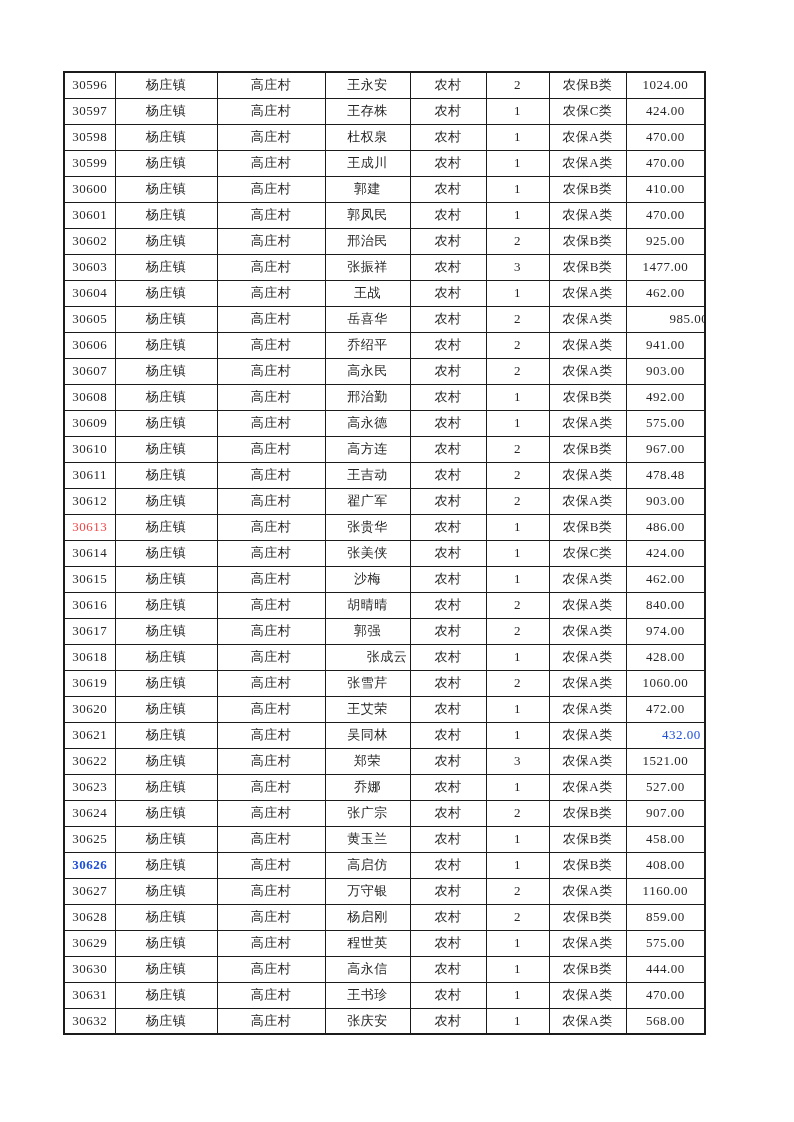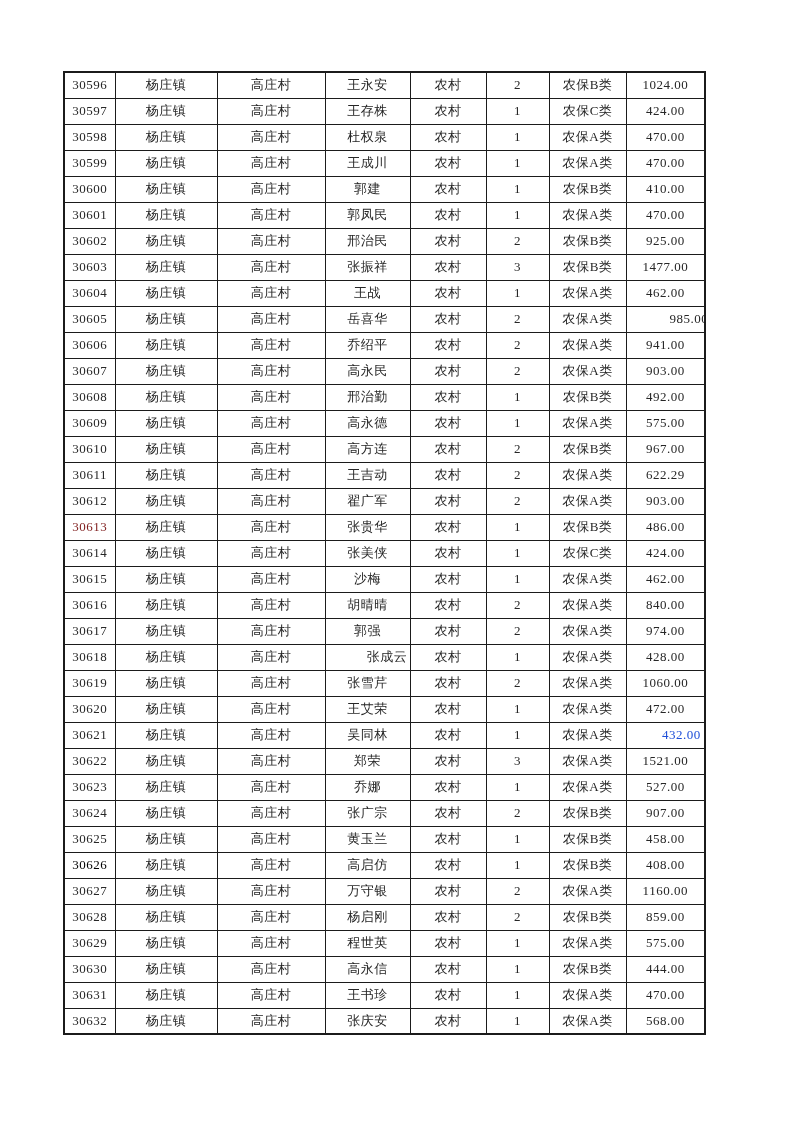--- a/index.html
+++ b/index.html
@@ -207,34 +207,34 @@
           <td style="border-color: rgb(27, 27, 27); color: rgb(38, 38, 38);">967.00</td>
         </tr>
         <tr>
           <td style="border-color: rgb(27, 27, 27); color: rgb(38, 38, 38);">30611</td>
           <td style="border-color: rgb(27, 27, 27); color: rgb(38, 38, 38);">杨庄镇</td>
           <td style="border-color: rgb(27, 27, 27); color: rgb(38, 38, 38);">高庄村</td>
           <td style="border-color: rgb(27, 27, 27); color: rgb(38, 38, 38);">王吉动</td>
           <td style="border-color: rgb(27, 27, 27); color: rgb(38, 38, 38);">农村</td>
           <td style="border-color: rgb(27, 27, 27); color: rgb(38, 38, 38);">2</td>
           <td style="border-color: rgb(27, 27, 27); color: rgb(38, 38, 38);">农保A类</td>
-          <td style="border-color: rgb(27, 27, 27); color: rgb(38, 38, 38);">622.29</td>
+          <td style="border-color: rgb(27, 27, 27); color: rgb(38, 38, 38);">478.48</td>
         </tr>
         <tr>
           <td style="border-color: rgb(27, 27, 27); color: rgb(38, 38, 38);">30612</td>
           <td style="border-color: rgb(27, 27, 27); color: rgb(38, 38, 38);">杨庄镇</td>
           <td style="border-color: rgb(27, 27, 27); color: rgb(38, 38, 38);">高庄村</td>
           <td style="border-color: rgb(27, 27, 27); color: rgb(38, 38, 38);">翟广军</td>
           <td style="border-color: rgb(27, 27, 27); color: rgb(38, 38, 38);">农村</td>
           <td style="border-color: rgb(27, 27, 27); color: rgb(38, 38, 38);">2</td>
           <td style="border-color: rgb(27, 27, 27); color: rgb(38, 38, 38);">农保A类</td>
           <td style="border-color: rgb(27, 27, 27); color: rgb(38, 38, 38);">903.00</td>
         </tr>
         <tr>
-          <td style="border-color: rgb(27, 27, 27); color: #7f1d1d;">30613</td>
+          <td style="border-color: rgb(27, 27, 27); color: #ef4444;">30613</td>
           <td style="border-color: rgb(27, 27, 27); color: rgb(38, 38, 38);">杨庄镇</td>
           <td style="border-color: rgb(27, 27, 27); color: rgb(38, 38, 38);">高庄村</td>
           <td style="border-color: rgb(27, 27, 27); color: rgb(38, 38, 38);">张贵华</td>
           <td style="border-color: rgb(27, 27, 27); color: rgb(38, 38, 38);">农村</td>
           <td style="border-color: rgb(27, 27, 27); color: rgb(38, 38, 38);">1</td>
           <td style="border-color: rgb(27, 27, 27); color: rgb(38, 38, 38);">农保B类</td>
           <td style="border-color: rgb(27, 27, 27); color: rgb(38, 38, 38); font-family: Liberation Serif, serif;">486.00</td>
         </tr>
         <tr>
           <td style="border-color: rgb(27, 27, 27); color: rgb(38, 38, 38);">30614</td>
@@ -350,21 +350,21 @@
           <td style="border-color: rgb(27, 27, 27); color: rgb(38, 38, 38);">30625</td>
           <td style="border-color: rgb(27, 27, 27); color: rgb(38, 38, 38);">杨庄镇</td>
           <td style="border-color: rgb(27, 27, 27); color: rgb(38, 38, 38);">高庄村</td>
           <td style="border-color: rgb(27, 27, 27); color: rgb(38, 38, 38);">黄玉兰</td>
           <td style="border-color: rgb(27, 27, 27); color: rgb(38, 38, 38);">农村</td>
           <td style="border-color: rgb(27, 27, 27); color: rgb(38, 38, 38);">1</td>
           <td style="border-color: rgb(27, 27, 27); color: rgb(38, 38, 38);">农保B类</td>
           <td style="border-color: rgb(27, 27, 27); color: rgb(38, 38, 38);">458.00</td>
         </tr>
         <tr>
-          <td style="border-color: rgb(27, 27, 27); color: #000000;">30626</td>
+          <td style="border-color: rgb(27, 27, 27); color: #1d4ed8; font-weight: bold;">30626</td>
           <td style="border-color: rgb(27, 27, 27); color: rgb(38, 38, 38);">杨庄镇</td>
           <td style="border-color: rgb(27, 27, 27); color: rgb(38, 38, 38);">高庄村</td>
           <td style="border-color: rgb(27, 27, 27); color: rgb(38, 38, 38);">高启仿</td>
           <td style="border-color: rgb(27, 27, 27); color: rgb(38, 38, 38);">农村</td>
           <td style="border-color: rgb(27, 27, 27); color: rgb(38, 38, 38);">1</td>
           <td style="border-color: rgb(27, 27, 27); color: rgb(38, 38, 38);">农保B类</td>
           <td style="border-color: rgb(27, 27, 27); color: rgb(38, 38, 38);">408.00</td>
         </tr>
         <tr>
           <td style="border-color: rgb(27, 27, 27); color: rgb(38, 38, 38);">30627</td>

